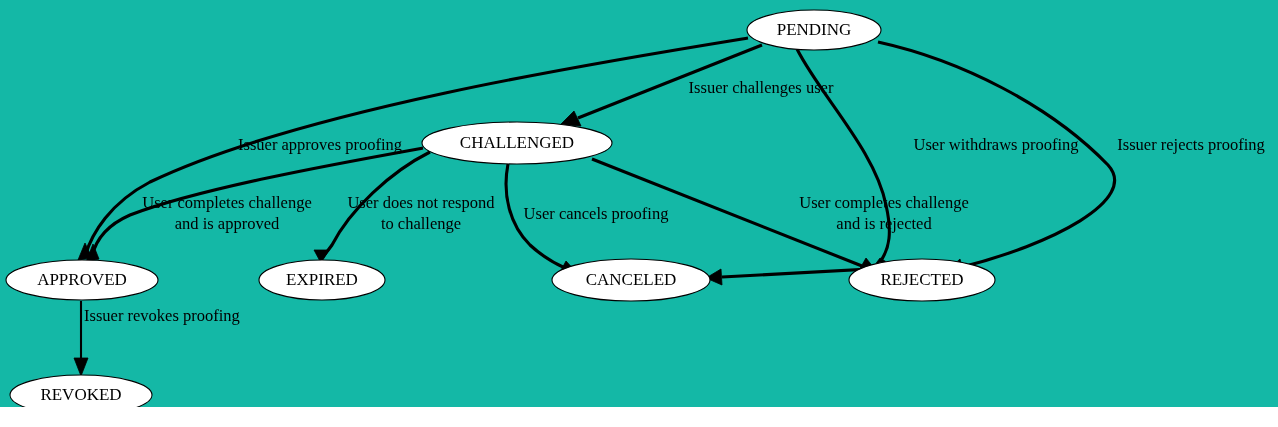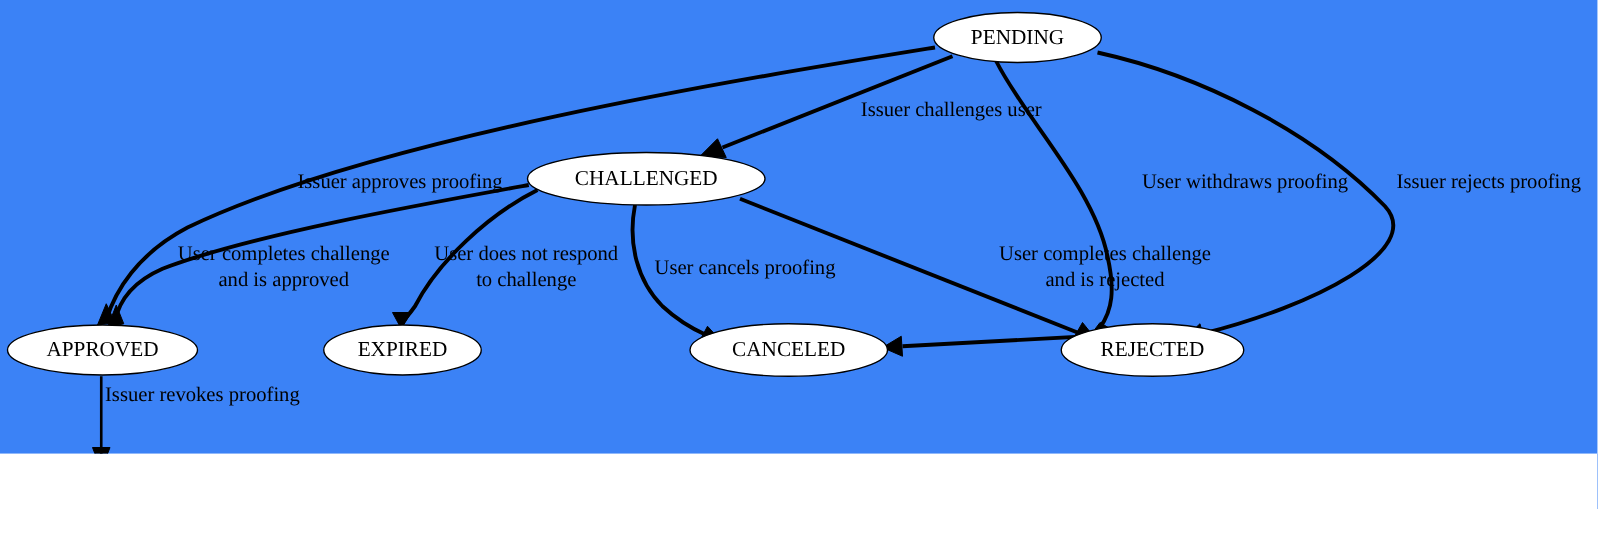--- a/index.html
+++ b/index.html
@@ -4,22 +4,22 @@
 <title>Proofing State Diagram</title>
 <style>
   html, body {
     margin: 0;
     padding: 0;
     background: #ffffff;
   }
   #canvas {
     position: relative;
     width: 1278px;
-    height: 363px;
-    background: #3b82f6;
+    height: 407px;
+    background: #14b8a6;
     overflow: hidden;
     font-family: "Liberation Serif", "DejaVu Serif", serif;
   }
   #graph-svg {
     position: absolute;
     left: 0;
     top: 0;
     width: 1278px;
     height: 427px;
   }

